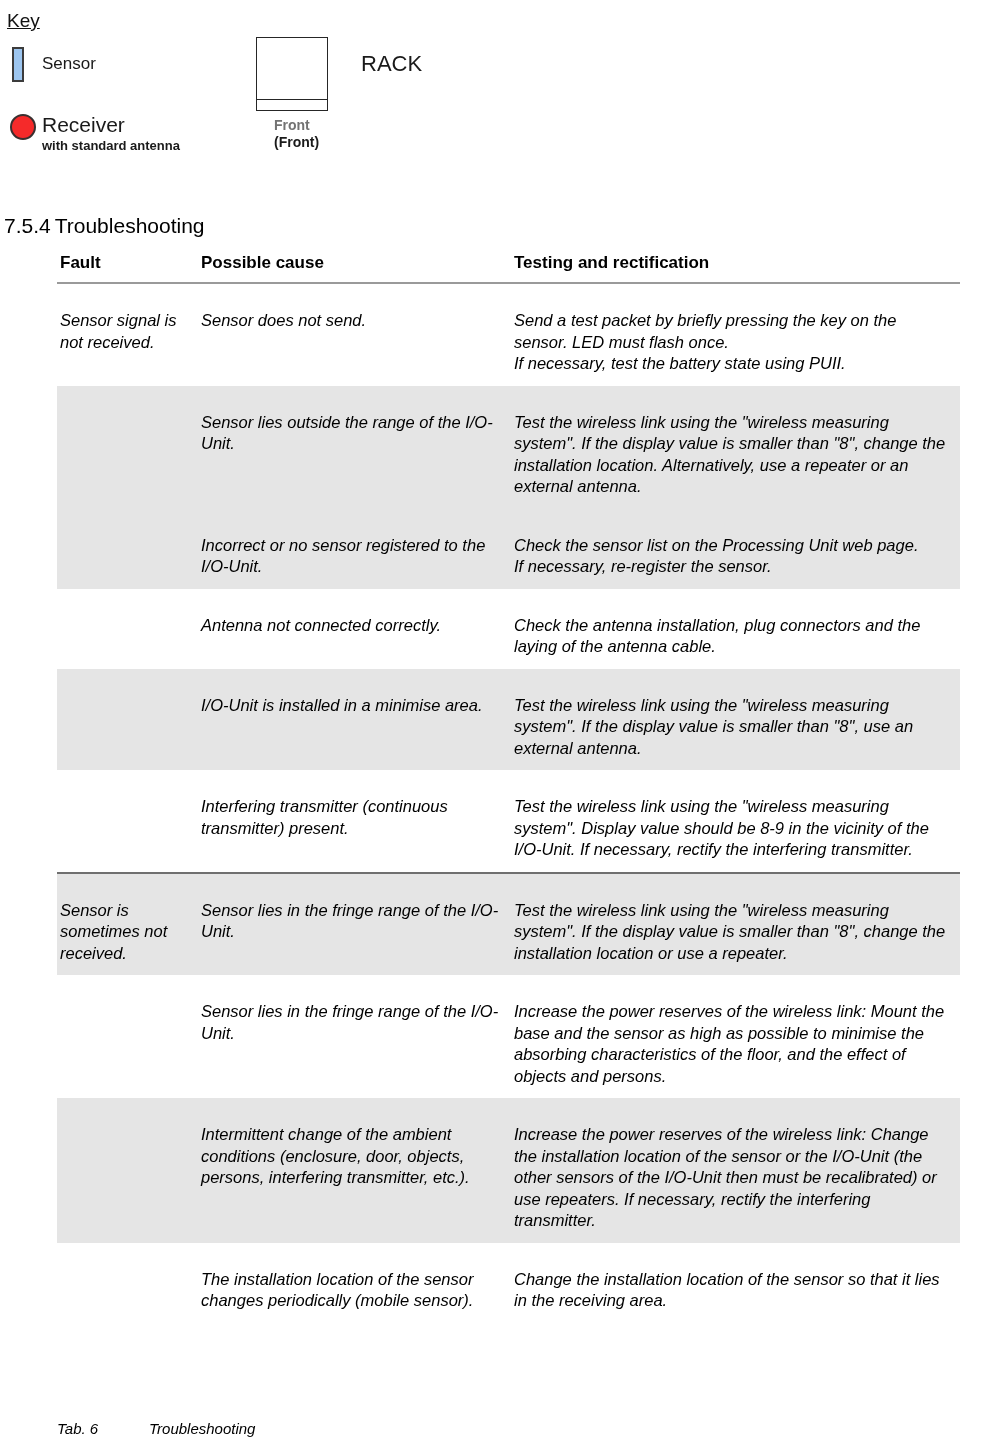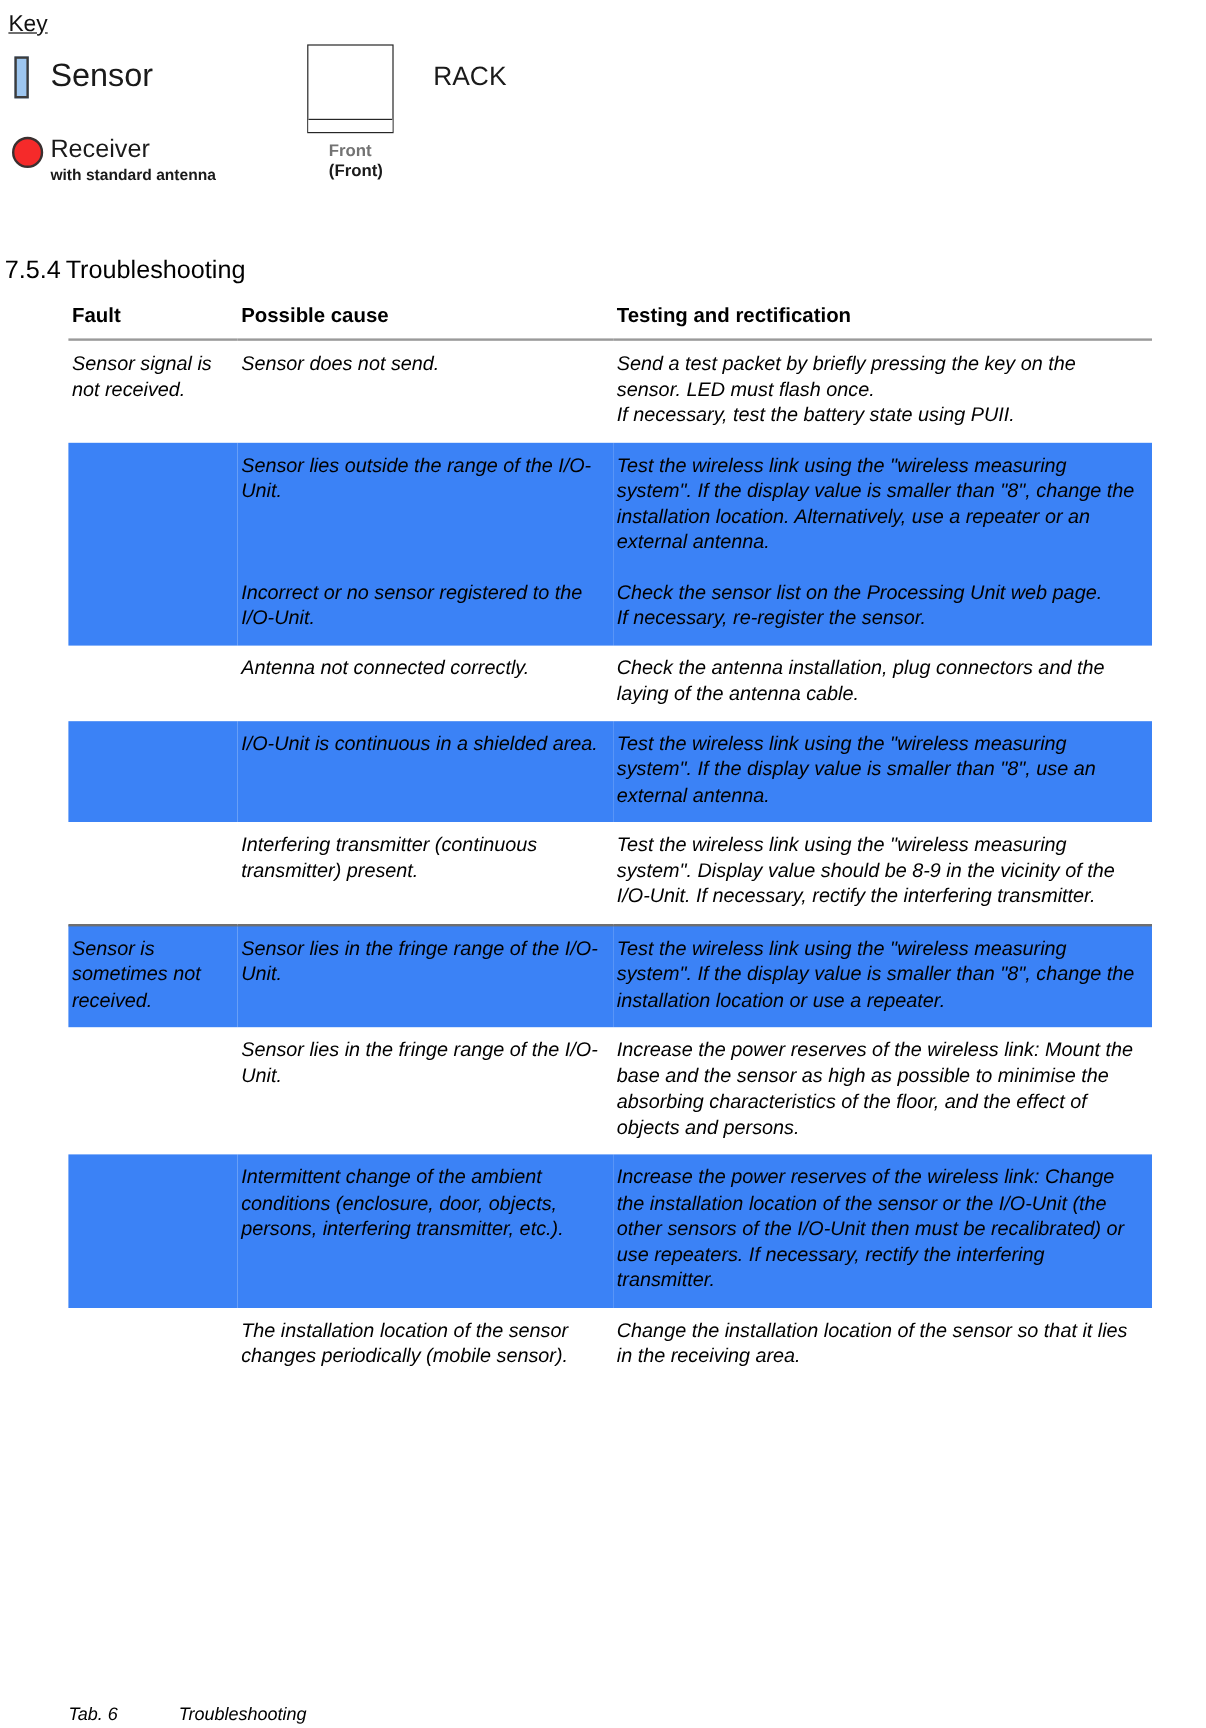--- a/index.html
+++ b/index.html
@@ -40,21 +40,21 @@
     width: 12px;
     height: 35px;
     background: #9dc6f0;
     border: 2px solid #3c3c3c;
     box-sizing: border-box;
   }
   .legend-sensor-label {
     position: absolute;
     left: 42px;
     top: 51px;
-    font-size: 27px;
+    font-size: 17px;
     line-height: 25px;
     color: #1a1a1a;
   }
   .legend-receiver-swatch {
     position: absolute;
     left: 10px;
     top: 114px;
     width: 26px;
     height: 26px;
     border-radius: 50%;
@@ -166,25 +166,25 @@
     vertical-align: bottom;
     font-weight: bold;
     font-size: 17px;
     line-height: 21px;
     padding: 0 6px 9px 3px;
     border-bottom: 2.5px solid #9a9a9a;
   }
   table.tbl td {
     vertical-align: top;
     line-height: 21.5px;
-    padding: 9px 6px 11px 3px;
+    padding: 26px 6px 11px 3px;
     font-style: italic;
   }
   table.tbl tr.shaded td {
-    background: #3b82f6;
+    background: #e5e5e5;
   }
   table.tbl tr.group-start td {
     border-top: 2.5px solid #6f6f6f;
   }
   td.fault {
     font-style: italic;
   }
   .pad-r-tight { padding-right: 2px; }
 
   
@@ -257,21 +257,21 @@
           <td class="pad-r-tight">Incorrect or no sensor registered to the I/O-Unit.</td>
           <td>Check the sensor list on the Processing Unit web page.<br>If necessary, re-register the sensor.</td>
         </tr>
         <tr>
           <td class="fault pad-r-tight"></td>
           <td class="pad-r-tight">Antenna not connected correctly.</td>
           <td>Check the antenna installation, plug connectors and the laying of the antenna cable.</td>
         </tr>
         <tr class="shaded">
           <td class="fault pad-r-tight"></td>
-          <td class="pad-r-tight">I/O-Unit is continuous in a shielded area.</td>
+          <td class="pad-r-tight">I/O-Unit is installed in a minimise area.</td>
           <td>Test the wireless link using the "wireless measuring system". If the display value is smaller than "8", use an external antenna.</td>
         </tr>
         <tr>
           <td class="fault pad-r-tight"></td>
           <td class="pad-r-tight">Interfering transmitter (continuous transmitter) present.</td>
           <td>Test the wireless link using the "wireless measuring system". Display value should be 8-9 in the vicinity of the I/O-Unit. If necessary, rectify the interfering transmitter.</td>
         </tr>
         <tr class="shaded group-start">
           <td class="fault pad-r-tight">Sensor is sometimes not received.</td>
           <td class="pad-r-tight">Sensor lies in the fringe range of the I/O-Unit.</td>

